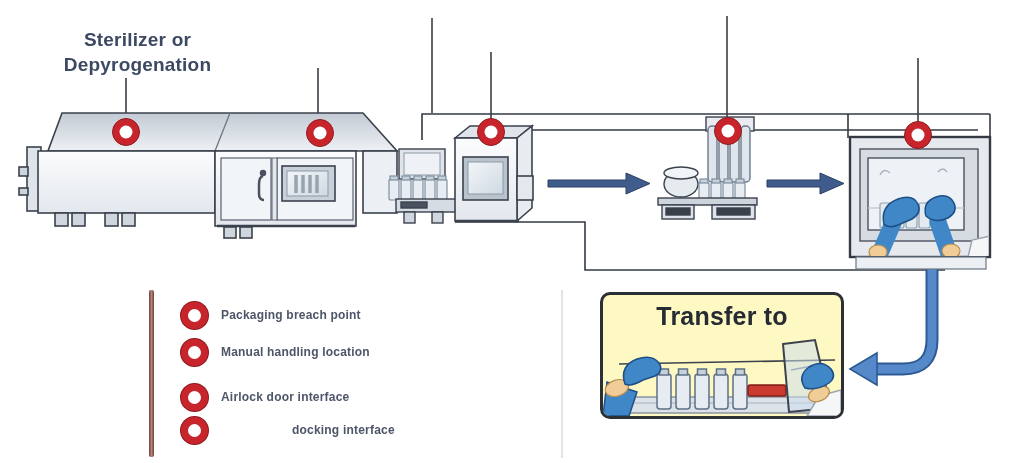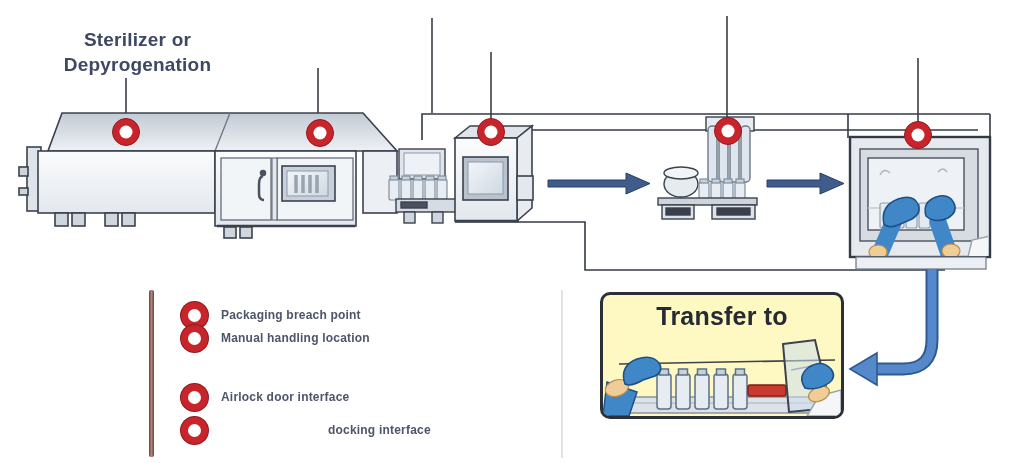--- a/index.html
+++ b/index.html
@@ -22,22 +22,22 @@
   }
   .legend-row{position:absolute;left:0;display:flex;align-items:center;height:28px;}
   .legend-row .ring{
     flex:0 0 auto;margin-left:32px;width:13px;height:13px;border-radius:50%;
     background:#fff;border:7px solid #c7242b;box-shadow:0 0 0 1px #8f1b21;
   }
   .legend-row .lbl{
     margin-left:13px;font-size:12px;font-weight:700;color:#4d5568;
     letter-spacing:.2px;text-shadow:0 0 2px rgba(255,255,255,.8);white-space:nowrap;
   }
-  .legend-row.r1{top:13px}.legend-row.r2{top:36px}.legend-row.r3{top:95px}.legend-row.r4{top:128px}
-  .legend-row.r4 .lbl{margin-left:120px;}
+  .legend-row.r1{top:13px}.legend-row.r2{top:50px}.legend-row.r3{top:95px}.legend-row.r4{top:128px}
+  .legend-row.r4 .lbl{margin-left:84px;}
   
   .transfer-box{
     position:absolute;left:600px;top:292px;width:238px;height:121px;z-index:1;
     background:#fef9c3;border:3px solid #2b3037;border-radius:10px;overflow:hidden;
   }
   .transfer-title{
     margin-top:6px;text-align:center;font-size:25px;line-height:31px;
     font-weight:700;color:#262b33;letter-spacing:.2px;
   }
   .transfer-art{position:absolute;left:0;bottom:0;}

